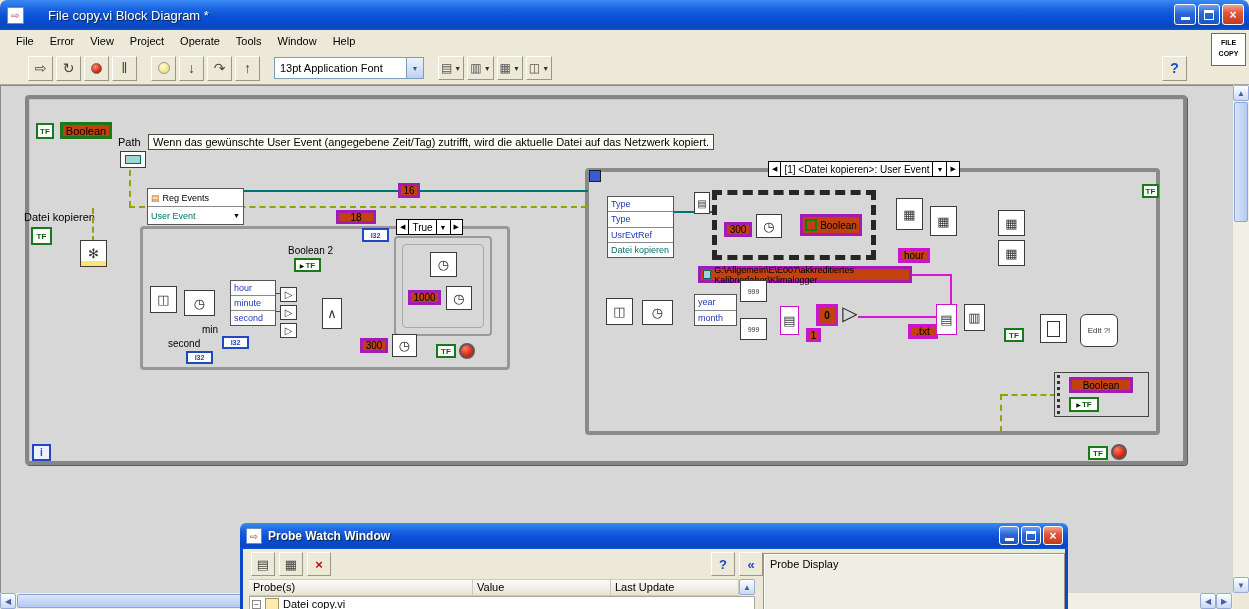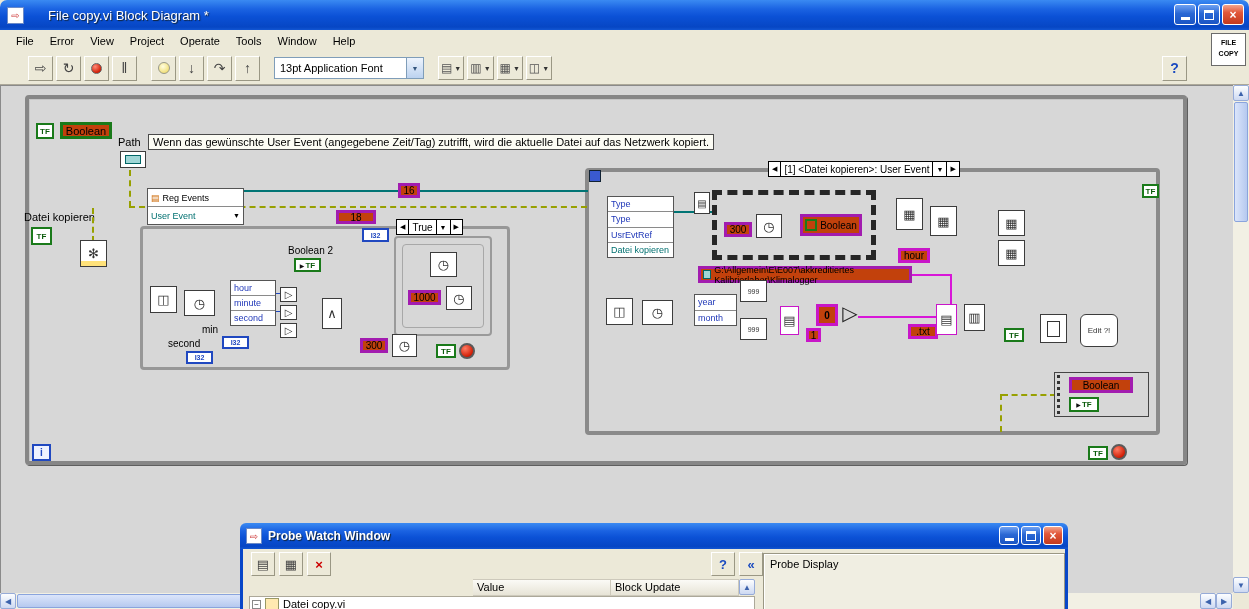--- a/index.html
+++ b/index.html
@@ -446,22 +446,23 @@
     <div class="pw-btn" style="left:8px;top:3px">
         <span>▤</span>
       </div>
     <div class="pw-btn" style="left:36px;top:3px">
         <span>▦</span>
       </div>
     <div class="pw-btn" style="left:64px;top:3px;color:#c00;font-weight:bold">×</div>
     <div class="pw-btn" style="left:468px;top:3px;color:#1a4ac0;font-weight:bold">?</div>
     <div class="pw-btn" style="left:496px;top:3px;color:#1a4ac0;font-weight:bold">«</div>
 
+    <div class="pw-col" style="left:6px;top:30px;width:224px">Probe(s)</div>
     <div class="pw-col" style="left:230px;top:30px;width:138px">Value</div>
-    <div class="pw-col" style="left:368px;top:30px;width:128px">Block Update</div>
+    <div class="pw-col" style="left:368px;top:30px;width:128px">Last Update</div>
     <div class="sb-btn" style="left:496px;top:30px;position:absolute">▲</div>
 
     <div class="pw-list" style="left:6px;top:47px;width:506px;height:60px">
       <div class="pw-row">
         <span class="expander">−</span>
         <span class="vi-mini"></span>
         <span>Datei copy.vi</span>
       </div>
     </div>
 

